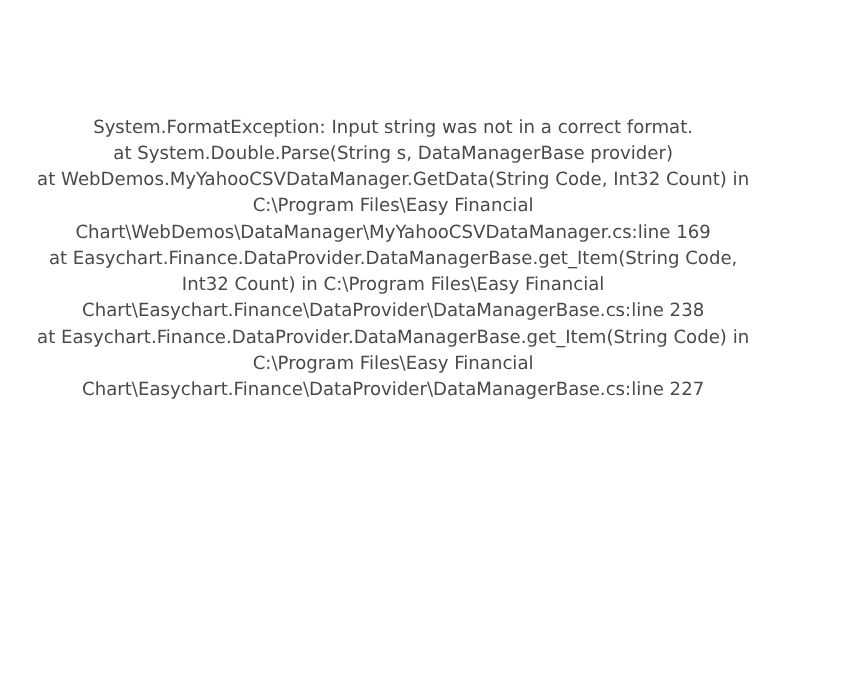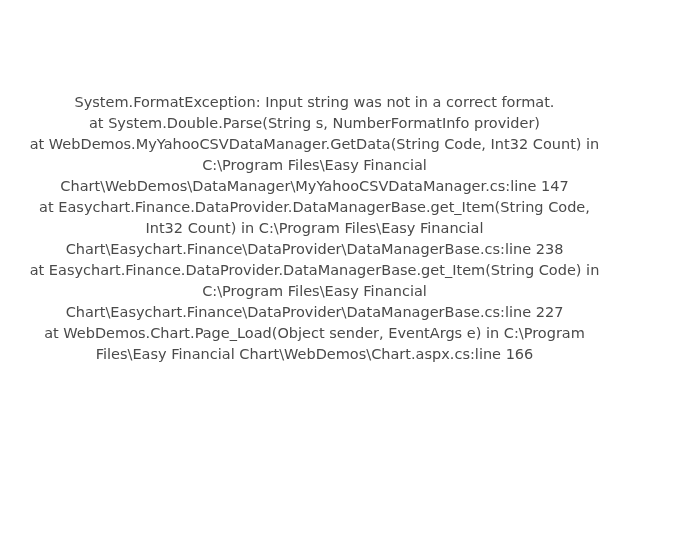--- a/index.html
+++ b/index.html
@@ -37,19 +37,18 @@
     white-space: normal;
     word-break: break-word;
   }
 </style>
 </head>
 <body>
 
 <div class="page">
   <div class="stack-trace">
     <span class="stack-line">System.FormatException: Input string was not in a correct format.</span>
-    <span class="stack-line">at System.Double.Parse(String s, NumberFormatInfo provider)</span>
-    <span class="stack-line">at WebDemos.MyYahooCSVDataManager.GetData(String Code, Int32 Count) in C:\Program Files\Easy Financial Chart\WebDemos\DataManager\MyYahooCSVDataManager.cs:line 147</span>
+    <span class="stack-line">at System.Double.Parse(String s, DataManagerBase provider)</span>
+    <span class="stack-line">at WebDemos.MyYahooCSVDataManager.GetData(String Code, Int32 Count) in C:\Program Files\Easy Financial Chart\WebDemos\DataManager\MyYahooCSVDataManager.cs:line 169</span>
     <span class="stack-line">at Easychart.Finance.DataProvider.DataManagerBase.get_Item(String Code, Int32 Count) in C:\Program Files\Easy Financial Chart\Easychart.Finance\DataProvider\DataManagerBase.cs:line 238</span>
     <span class="stack-line">at Easychart.Finance.DataProvider.DataManagerBase.get_Item(String Code) in C:\Program Files\Easy Financial Chart\Easychart.Finance\DataProvider\DataManagerBase.cs:line 227</span>
-    <span class="stack-line">at WebDemos.Chart.Page_Load(Object sender, EventArgs e) in C:\Program Files\Easy Financial Chart\WebDemos\Chart.aspx.cs:line 166</span>
   </div>
 </div>
 
 </body></html>

